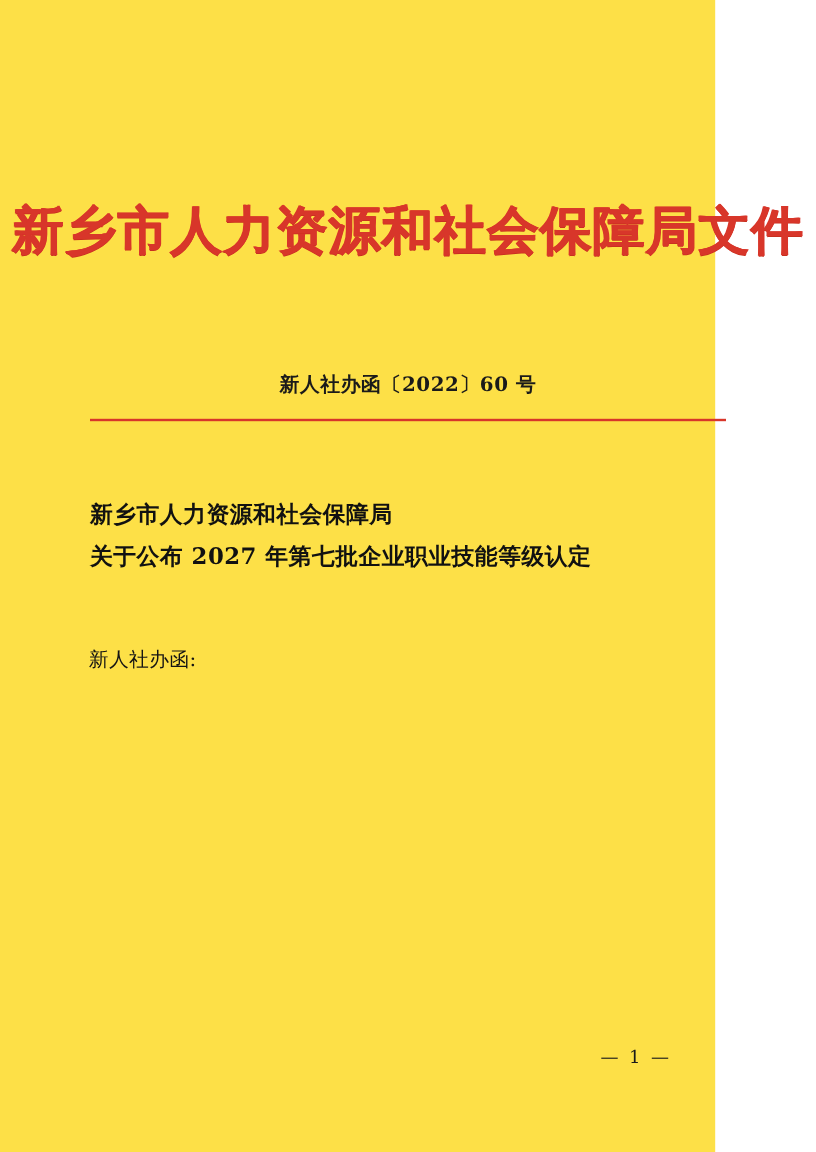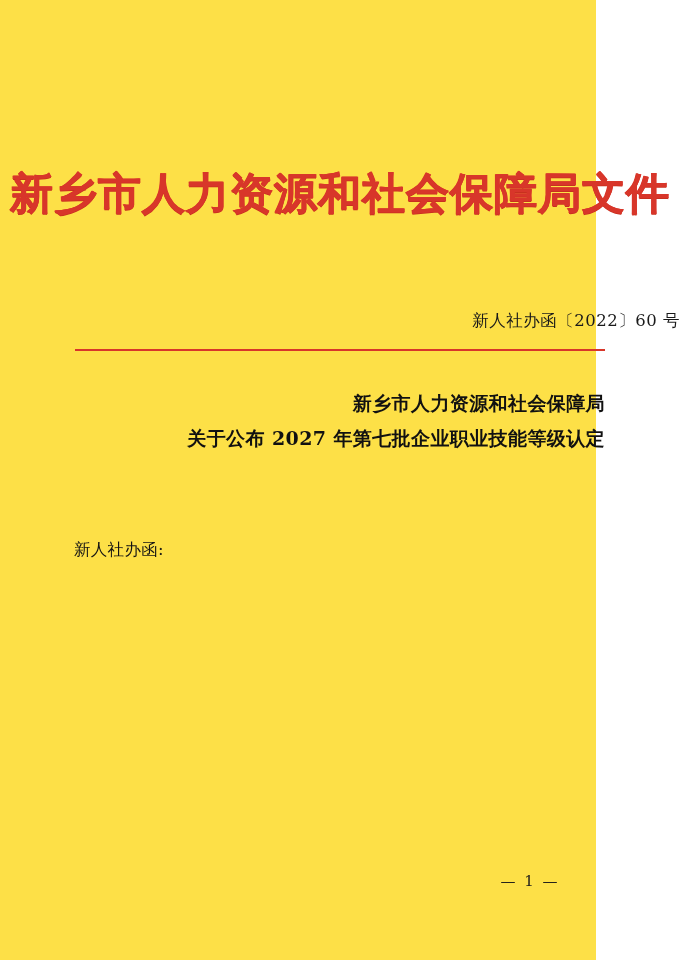--- a/index.html
+++ b/index.html
@@ -44,44 +44,45 @@
       -0.6px 0 0 #d8362a,
       0 0.5px 0 #c8301f;
   }
 
   
   .doc-number {
     position: absolute;
     top: 310px;
     left: 0;
     width: 680px;
-    text-align: right;
+    text-align: center;
     font-size: 16.5px;
     color: #1a1a1a;
     letter-spacing: 0.5px;
     font-family: "DejaVu Serif", "Liberation Serif", serif;
+    font-weight: bold;
   }
 
   
   .red-rule {
     position: absolute;
     top: 349px;
     left: 75px;
     width: 530px;
     height: 2.2px;
     background: #d8362a;
   }
 
   
   .doc-title {
     position: absolute;
-    top: 386px;
+    top: 412px;
     left: 75px;
     width: 530px;
-    text-align: right;
+    text-align: left;
     font-size: 19px;
     font-weight: bold;
     line-height: 1.85;
     color: #111111;
     letter-spacing: 0.4px;
   }
   .doc-title .line {
     display: block;
     white-space: nowrap;
   }

